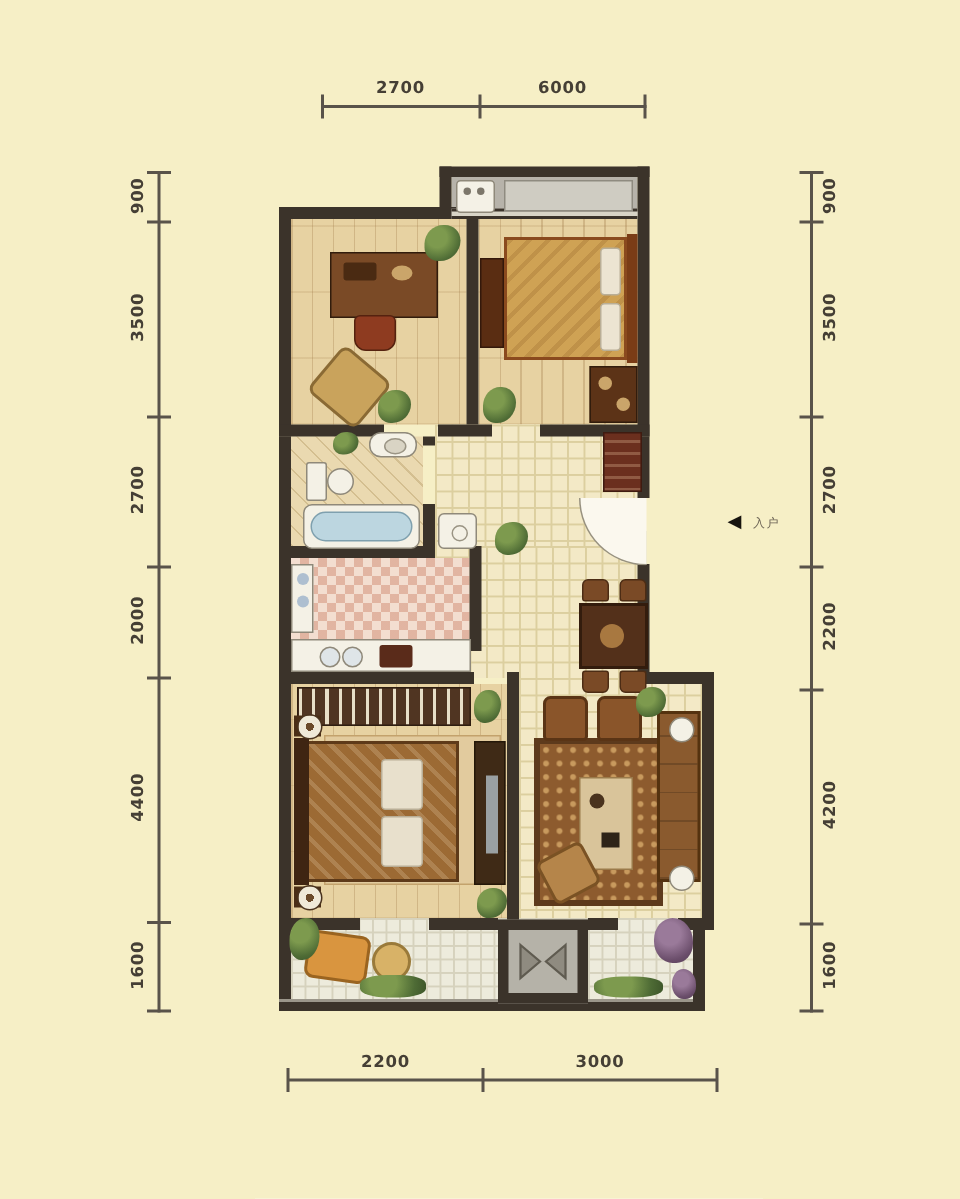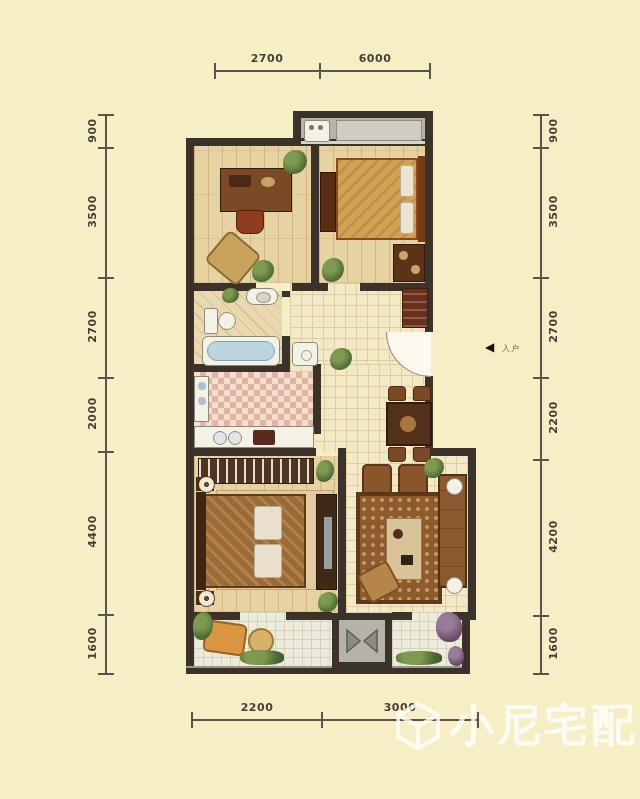--- a/index.html
+++ b/index.html
@@ -239,24 +239,14 @@
   <div class="plantp" style="left:436px;top:612px;width:26px;height:30px;"></div>
   <div class="plantp" style="left:448px;top:646px;width:16px;height:20px;"></div>
 
   <div class="abs" style="left:332px;top:613px;width:60px;height:56px;background:#b5b2a8;border:7px solid #3b332a;box-sizing:border-box;">
     <svg width="34" height="26" style="position:absolute;left:6px;top:8px;">
       <path d="M2,2 L15,13 L2,24 Z" fill="#8f8b80" stroke="#5f5b50" stroke-width="1.5"></path>
       <path d="M32,2 L19,13 L32,24 Z" fill="#8f8b80" stroke="#5f5b50" stroke-width="1.5"></path>
     </svg>
   </div>
 
-  <div class="watermark" style="left:392px;top:696px;">
-    <svg width="52" height="52" viewBox="0 0 52 52">
-      <g fill="none" stroke="rgba(255,255,255,0.8)" stroke-width="4">
-        <path d="M26 4 L46 15 L46 37 L26 48 L6 37 L6 15 Z"></path>
-        <path d="M6 15 L26 26 L46 15"></path>
-        <path d="M26 26 L26 48"></path>
-      </g>
-    </svg>
-    <span style="font-size:44px;letter-spacing:3px;font-family:'DejaVu Sans',sans-serif;">小尼宅配</span>
-  </div>
 
 </div>
 
 </body></html>

